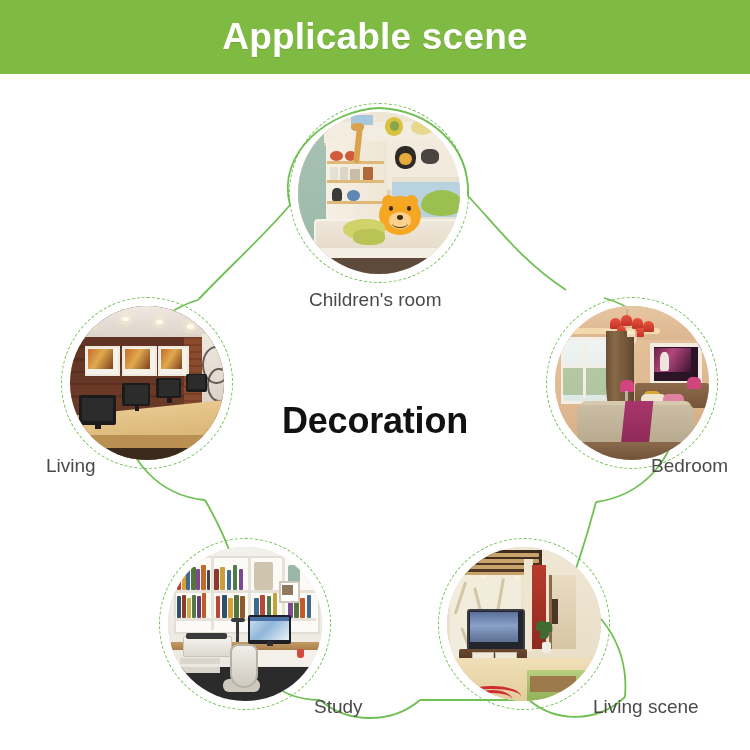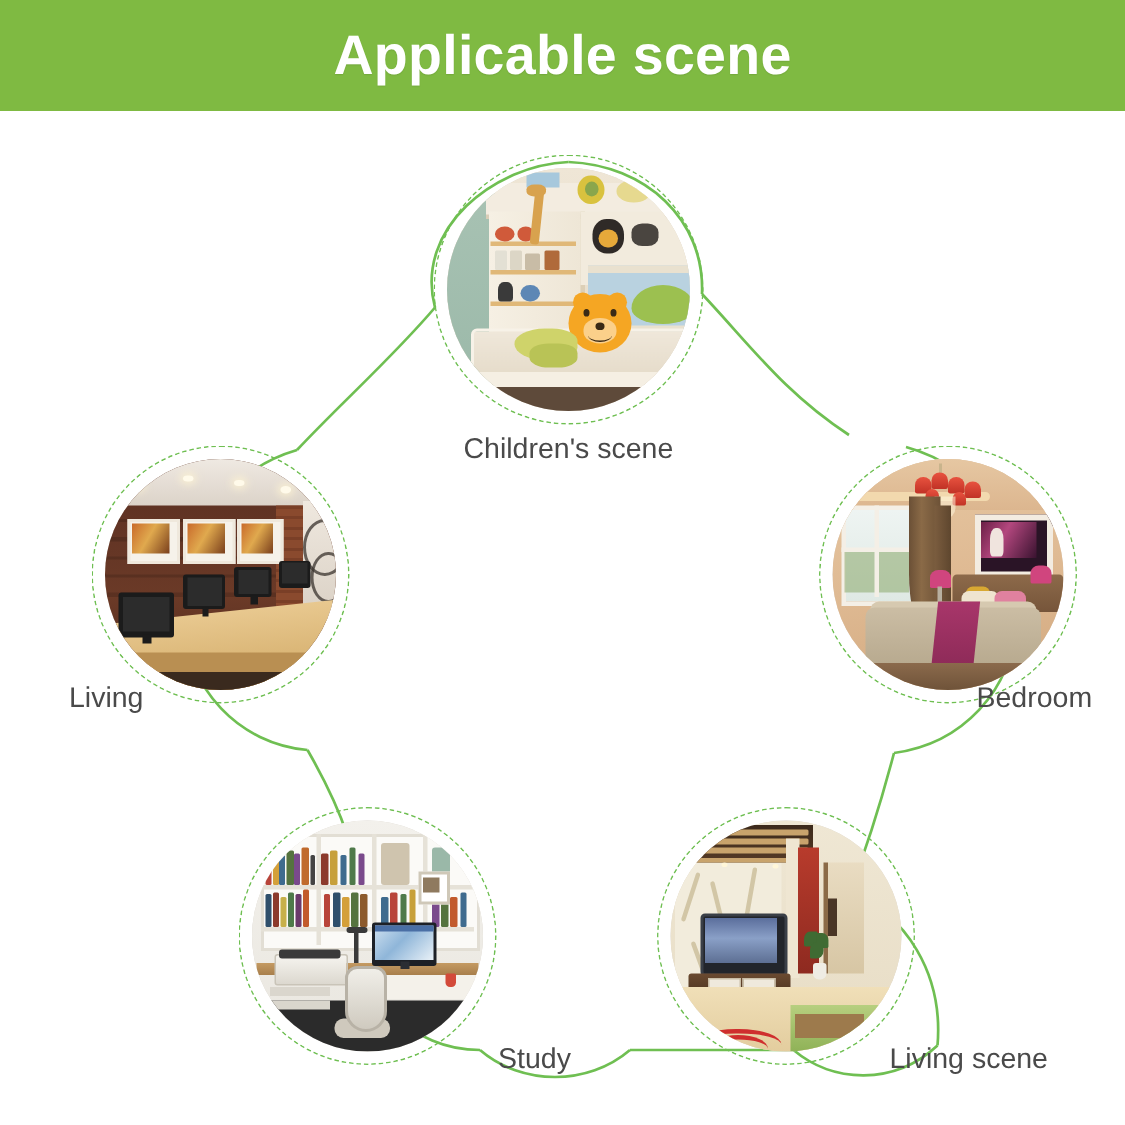--- a/index.html
+++ b/index.html
@@ -267,21 +267,21 @@
           <div class="r kid-pooh-muz"></div>
           <div class="r kid-eye" style="left:56%;top:58%;"></div>
           <div class="r kid-eye" style="left:67%;top:58%;"></div>
           <div class="r kid-nose"></div>
           <div class="r kid-smile"></div>
           <div class="r kid-croc"></div>
           <div class="r kid-croc2"></div>
         </div>
       </div>
     </div>
-    <div class="node-label" style="left:20px;top:186px;">Children's scene</div>
+    <div class="node-label" style="left:20px;top:186px;">Children's room</div>
   </div>
 
   <div class="node" style="left:546px;top:297px;width:172px;height:172px;">
     <div class="ring" style="width:172px;height:172px;"></div>
     <div class="photo" style="left:9px;top:9px;width:154px;height:154px;">
       <div class="photo-inner">
         <div class="sc">
           <div class="r bd-wall" style="background:linear-gradient(170deg,#e7c8a3,#dfba93 50%,#d2a87e);"></div>
           <div class="r bd-ceil"></div>
           <div class="r bd-cove"></div>
@@ -423,21 +423,21 @@
           <div class="r st-printtop"></div>
           <div class="r st-cup"></div>
           <div class="r st-floor"></div>
           <div class="r st-tray"></div>
           <div class="r st-tray2"></div>
           <div class="r st-chair-seat"></div>
           <div class="r st-chair-back"></div>
         </div>
       </div>
     </div>
-    <div class="node-label" style="left:173px;top:158px;">Study</div>
+    <div class="node-label" style="left:155px;top:158px;">Study</div>
   </div>
 
   <div class="node" style="left:61px;top:297px;width:172px;height:172px;">
     <div class="ring" style="width:172px;height:172px;"></div>
     <div class="photo" style="left:9px;top:9px;width:154px;height:154px;">
       <div class="photo-inner">
         <div class="sc">
           <div class="r of-wall"></div>
           <div class="r of-panel" style="left:0;top:26%;width:74%;"></div>
           <div class="r of-panel" style="left:0;top:34%;width:74%;"></div>
@@ -472,14 +472,15 @@
           <div class="r of-stand" style="left:63%;top:59%;width:3%;height:4%;"></div>
           <div class="r of-mon" style="left:75%;top:44%;width:14%;height:12%;"></div>
           <div class="r of-monscr" style="left:76.3%;top:45%;width:11.4%;height:9%;"></div>
           <div class="r of-floor"></div>
         </div>
       </div>
     </div>
     <div class="node-label" style="left:-15px;top:158px;">Living</div>
   </div>
 
+  <div class="center-label">Decoration</div>
 
 </div>
 
 </body></html>

